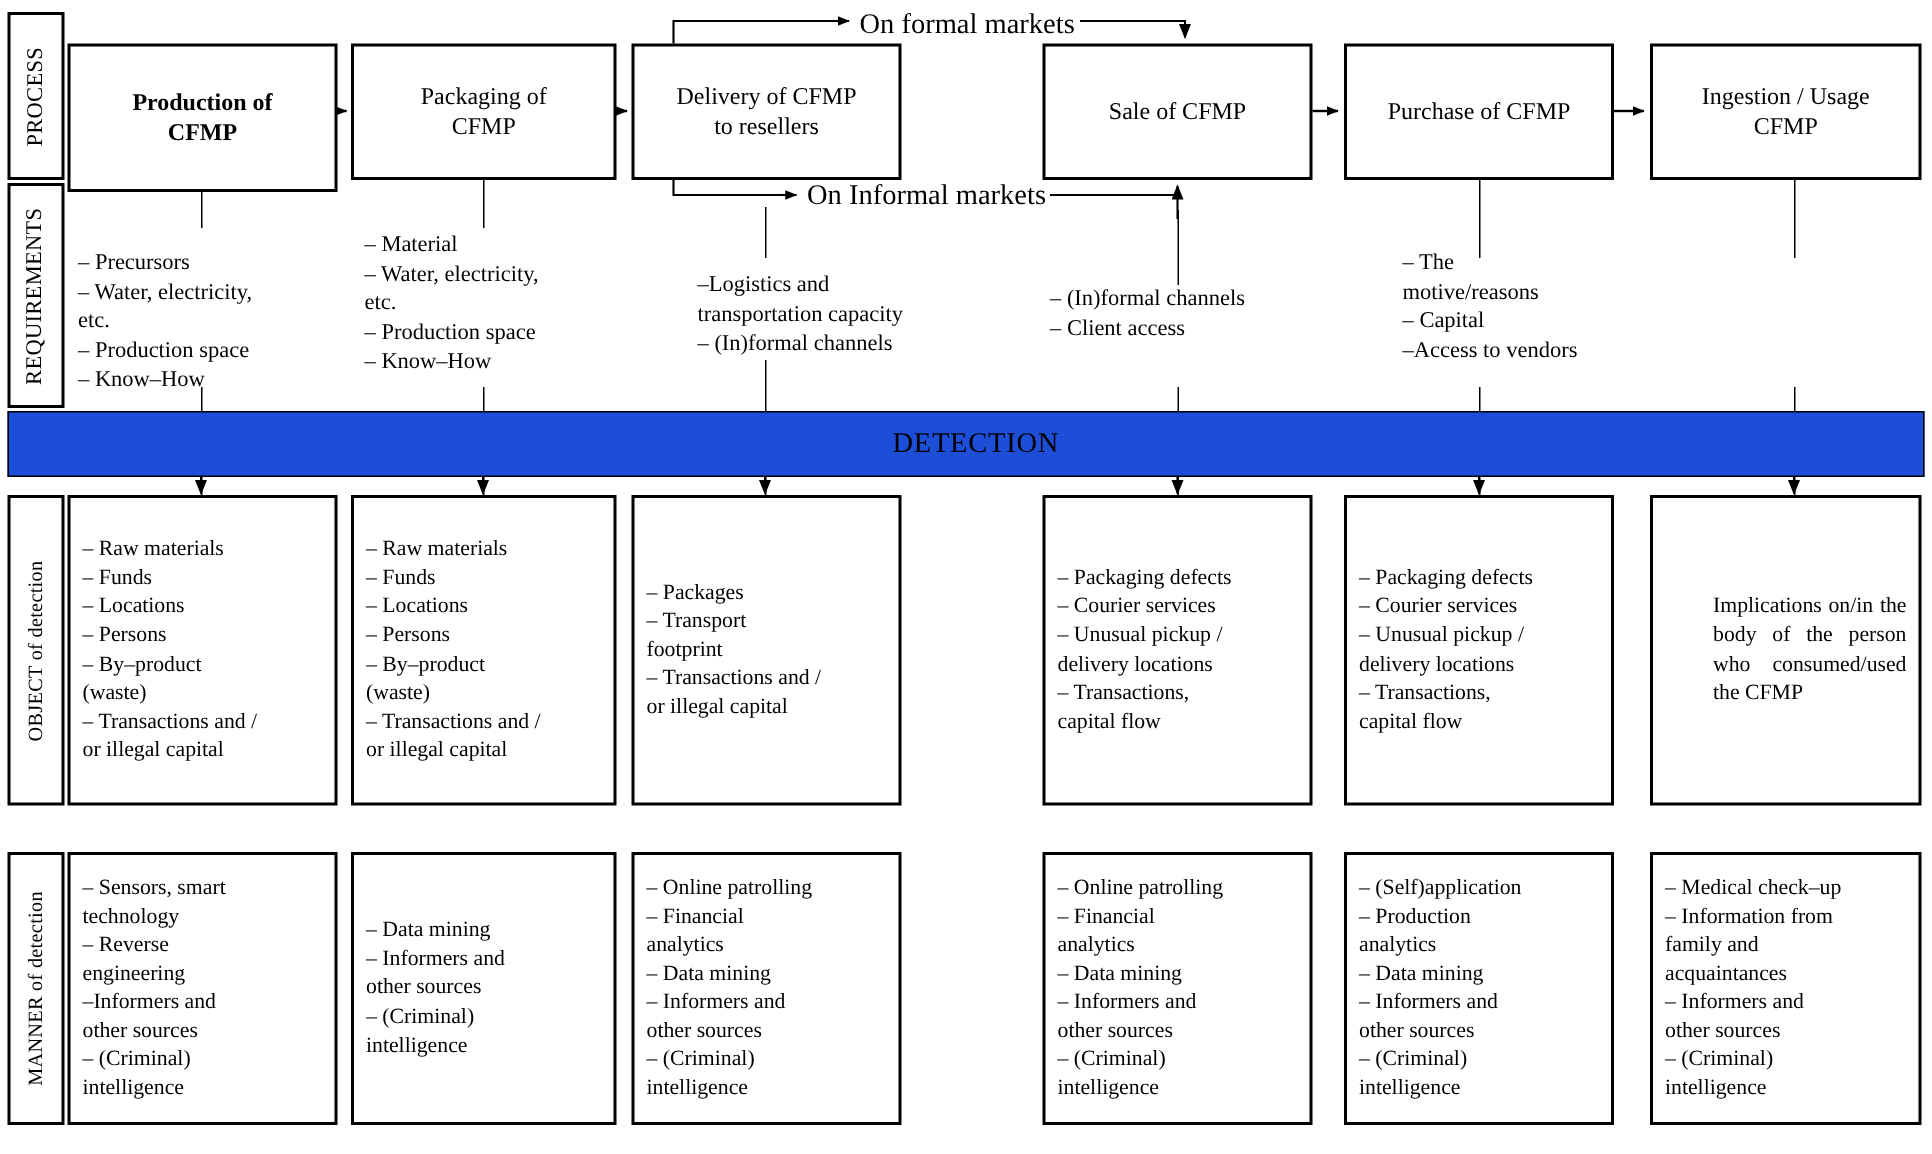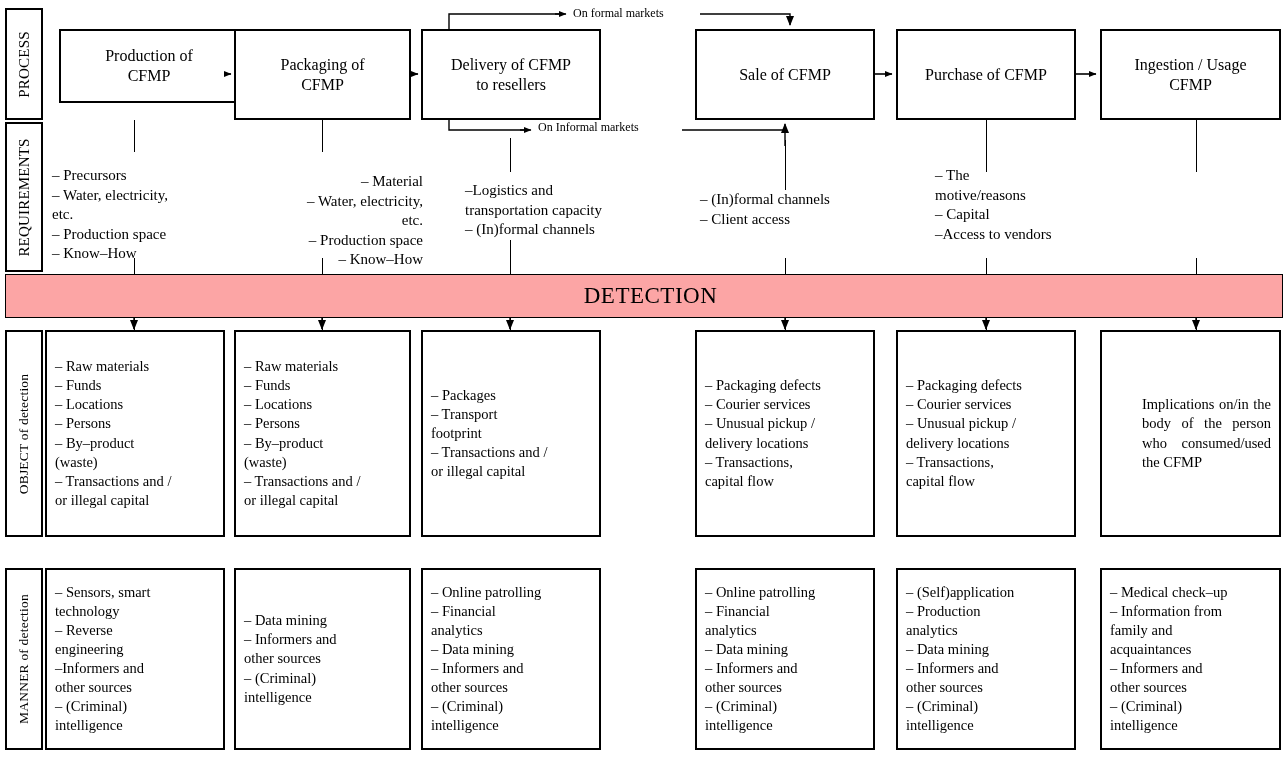--- a/index.html
+++ b/index.html
@@ -46,24 +46,24 @@
   
   .treq{
     font-size:15px;
     line-height:1.30;
     white-space:pre-line;
     z-index:3;
   }
 
   
   .detband{
-    background:#fca5a5;
+    background:#1d4ed8;
     border:1.6px solid #000;
     display:flex;align-items:center;justify-content:center;
-    font-size:23px;
+    font-size:19px;
     letter-spacing:.5px;
     z-index:5;
     padding-left:13px;
   }
 
   
   .cbox{
     border:2px solid #000;
     background:#fff;
     display:flex;align-items:center;
@@ -82,21 +82,21 @@
     text-align-last:left;
     padding-left:40px;
   }
 
   
   .vline{background:#000;width:1.3px;z-index:2;}
   svg.ov{position:absolute;left:0;top:0;width:1288px;height:769px;z-index:7;pointer-events:none;}
 
   .mklabel{
     position:absolute;
-    font-size:12px;
+    font-size:19px;
     z-index:8;
     background:#fff;
     padding:0 3px;
     white-space:nowrap;
   }
 </style>
 </head>
 <body>
 
 <div id="stage">
@@ -112,21 +112,21 @@
   <div class="abs vline" style="left:322px;top:258px;height:72px;"></div>
   <div class="abs vline" style="left:510px;top:240px;height:90px;"></div>
   <div class="abs vline" style="left:785px;top:258px;height:72px;"></div>
   <div class="abs vline" style="left:986px;top:258px;height:72px;"></div>
   <div class="abs vline" style="left:1196px;top:258px;height:72px;"></div>
 
   <div class="abs rowlabel" style="left:5px;top:8px;width:38px;height:112px;">
     <span>PROCESS</span>
   </div>
 
-  <div class="abs pbox" style="left:59px;top:29px;width:180px;height:74px;">
+  <div class="abs pbox" style="left:45px;top:29px;width:180px;height:99px;font-weight:bold;">
     <div style="white-space:pre-line">Production of
 CFMP</div>
   </div>
 
   <div class="abs pbox" style="left:234px;top:29px;width:177px;height:91px;">
     <div style="white-space:pre-line">Packaging of
 CFMP</div>
   </div>
 
   <div class="abs pbox" style="left:421px;top:29px;width:180px;height:91px;">
@@ -152,21 +152,21 @@
 
   <div class="abs rowlabel" style="left:5px;top:122px;width:38px;height:150px;">
     <span>REQUIREMENTS</span>
   </div>
 
   <div class="abs treq" style="left:52px;top:166px;width:180px;">– Precursors
 – Water, electricity,
 etc.
 – Production space
 – Know–How</div>
-  <div class="abs treq" style="left:243px;top:172px;width:180px;text-align:right;">– Material
+  <div class="abs treq" style="left:243px;top:154px;width:180px;">– Material
 – Water, electricity,
 etc.
 – Production space
 – Know–How</div>
   <div class="abs treq" style="left:427px;top:181px;width:190px;margin-left:38px;">–Logistics and
 transportation capacity
 – (In)formal channels</div>
   <div class="abs treq" style="left:700px;top:190px;width:180px;">– (In)formal channels
 – Client access</div>
   <div class="abs treq" style="left:935px;top:166px;width:170px;">– The

